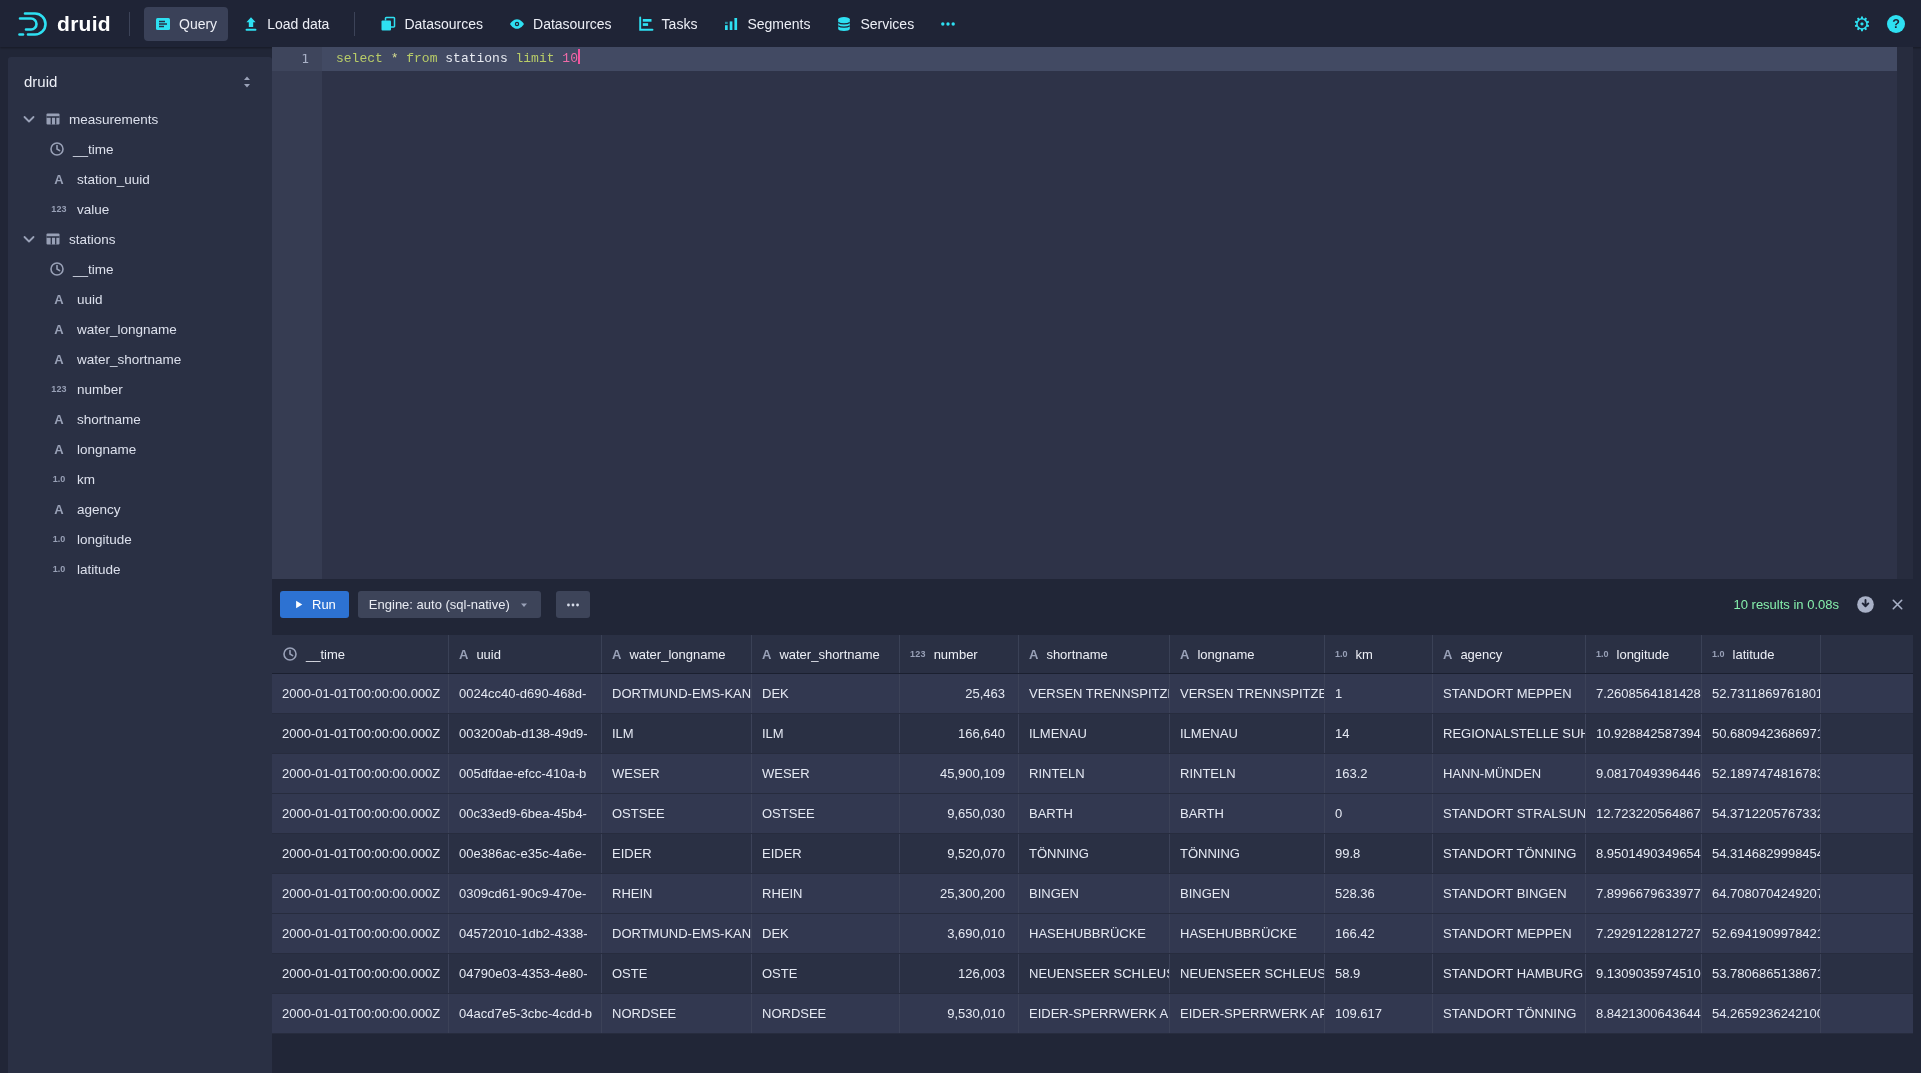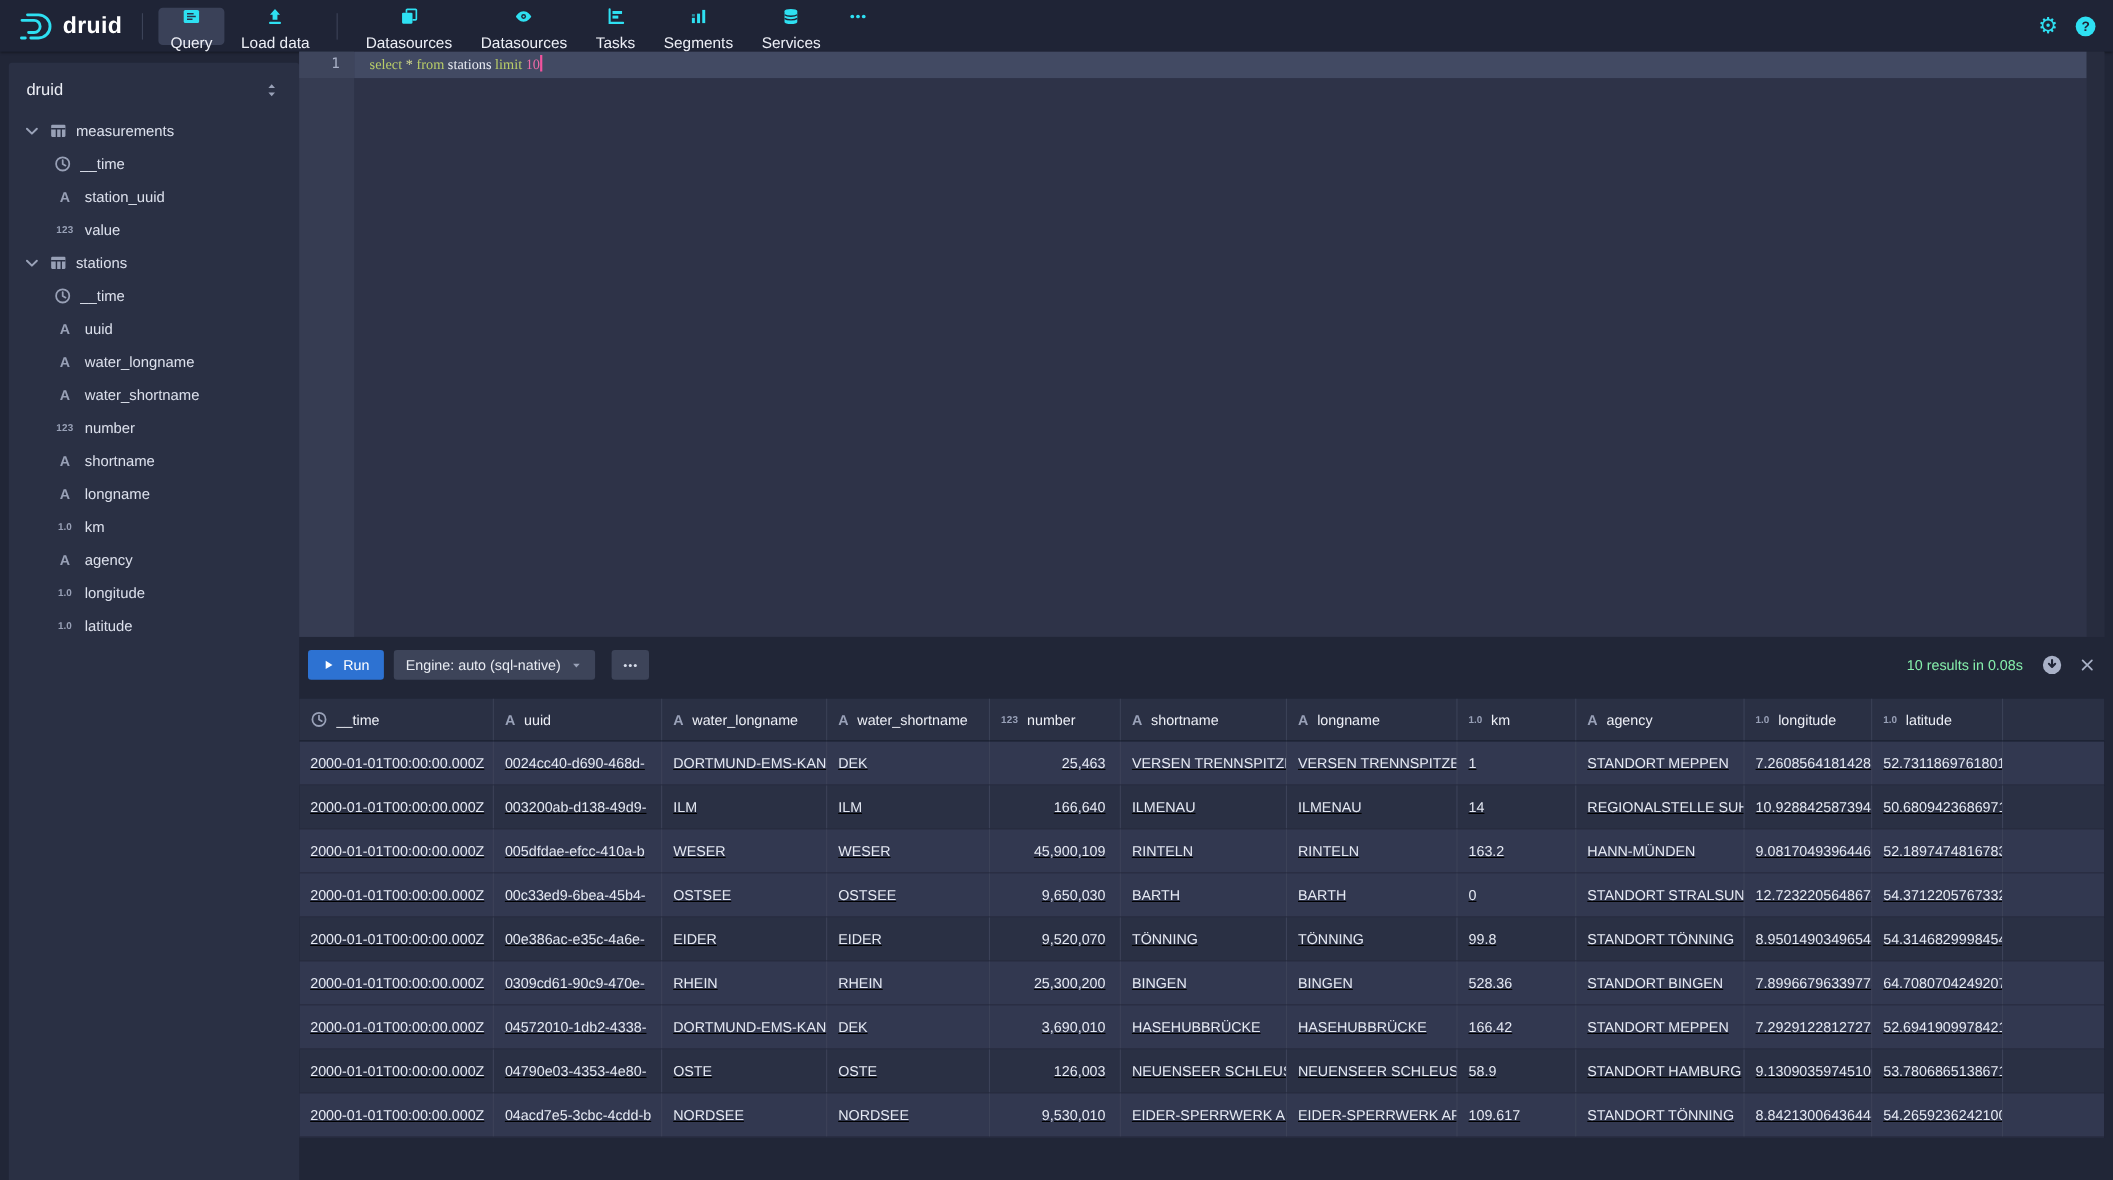--- a/index.html
+++ b/index.html
@@ -8,21 +8,21 @@
 
   
   .navbar{height:47px;flex:none;background:#1F2436;display:flex;align-items:center;
     justify-content:space-between;padding:0 16px;box-shadow:0 1px 2px rgba(0,0,0,.35);}
   .nav-left{display:flex;align-items:center;}
   .brand{display:flex;align-items:center;gap:9px;margin-right:6px;cursor:pointer;}
   .brand-logo{color:#2EE0F2;display:flex;}
   .brand-text{color:#FFFFFF;font-size:21px;font-weight:600;letter-spacing:.3px;}
   .nav-divider{width:1px;height:24px;background:#3C4358;margin:0 12px;flex:none;}
   .nav-item{display:flex;align-items:center;gap:8px;height:34px;padding:0 11px;margin:0 2px;
-    border-radius:4px;color:#EDEFF6;font-size:14px;cursor:pointer;white-space:nowrap;flex-direction:column;}
+    border-radius:4px;color:#EDEFF6;font-size:14px;cursor:pointer;white-space:nowrap;}
   .nav-item.active{background:#3A4158;}
   .nav-icon{color:#2EE0F2;display:flex;flex:none;}
   .nav-right{display:flex;align-items:center;gap:16px;}
   .gear{color:#2EE0F2;font-size:20px;line-height:1;cursor:pointer;}
   .help{width:18px;height:18px;border-radius:50%;background:#2EE0F2;color:#1F2436;
     font-weight:bold;font-size:12.5px;display:flex;align-items:center;justify-content:center;cursor:pointer;}
 
   
   .content{flex:1;display:flex;min-height:0;}
 
@@ -48,21 +48,21 @@
   .tab{height:34px;display:flex;align-items:center;gap:13px;padding:0 12px 0 16px;background:#2A3042;
     color:#EDEFF6;font-size:13px;border-bottom:2px solid #ABB3C8;box-sizing:border-box;cursor:pointer;}
   .tab-close{color:#9AA2B8;display:flex;cursor:pointer;}
   .tab-add{color:#9AA2B8;display:flex;margin-left:14px;padding:0 6px 8px;cursor:pointer;}
 
   .editor{height:532px;flex:none;display:flex;background:#2E3348;cursor:text;}
   .gutter{width:50px;flex:none;background:#363C52;font-family:"DejaVu Sans Mono",monospace;
     font-size:13px;color:#A9B1C7;}
   .ln{height:24px;line-height:24px;text-align:right;padding-right:13px;}
   .ln.cur{background:#3E455C;}
-  .codearea{flex:1;min-width:0;font-family:Liberation Serif, serif;font-size:13px;}
+  .codearea{flex:1;min-width:0;font-family:Liberation Mono, monospace;font-size:13px;}
   .codeline{height:24px;line-height:24px;padding-left:14px;white-space:pre;}
   .codeline.cur{background:#424A63;}
   .editor-gutter-right{width:16px;flex:none;background:#272C3E;}
   .tk-keyword{color:#B9CD68;}
   .tk-operator{color:#D8DE92;}
   .tk-identifier{color:#E8EBF2;}
   .tk-plain{color:#E8EBF2;}
   .tk-number{color:#EF6BA8;}
   .cursor{display:inline-block;width:2px;height:15px;background:#F2539E;vertical-align:-2px;}
 
@@ -80,21 +80,21 @@
   .icon-btn{color:#A9B1C7;display:flex;margin-right:15px;cursor:pointer;}
   .close-results{color:#A9B1C7;display:flex;margin-right:8px;cursor:pointer;}
 
   
   .results{flex:1;margin-top:13px;min-height:0;overflow:hidden;display:flex;flex-direction:column;}
   .thead{height:39px;flex:none;display:flex;background:#2A3044;border-bottom:1px solid #1B2030;box-sizing:border-box;}
   .th{display:flex;align-items:center;gap:8px;padding:0 10px;border-right:1px solid #3A4156;
     color:#EDEFF6;font-size:13px;box-sizing:border-box;overflow:hidden;white-space:nowrap;flex:none;cursor:pointer;}
   .th .type-glyph{width:auto;}
   .th-icon{color:#99A1B8;display:flex;flex:none;}
-  .tbody{flex:1;overflow:hidden;text-decoration:underline;}
+  .tbody{flex:1;overflow:hidden;}
   .tr{height:40px;display:flex;background:#323850;border-bottom:1px solid #272C3E;box-sizing:border-box;}
   .tr:nth-child(3n+2){background:#2A3044;}
   .td{display:flex;align-items:center;padding:0 10px;border-right:1px solid #3C4258;color:#E5E9F3;
     font-size:13px;box-sizing:border-box;overflow:hidden;white-space:nowrap;flex:none;cursor:pointer;}
   .td.align-right{justify-content:flex-end;padding-right:13px;}
   .filler{flex:1 !important;border-right:none !important;cursor:default;}
 </style>
 </head>
 <body>
 

